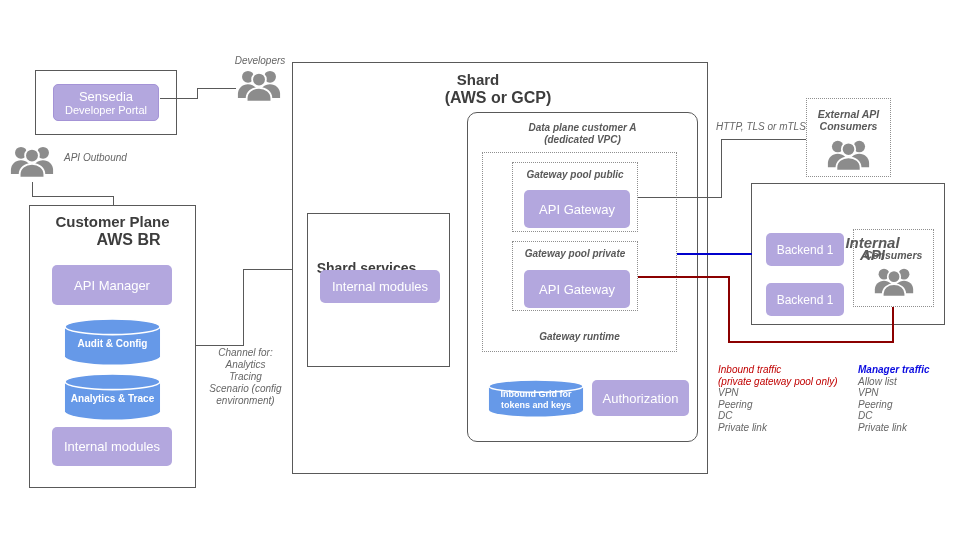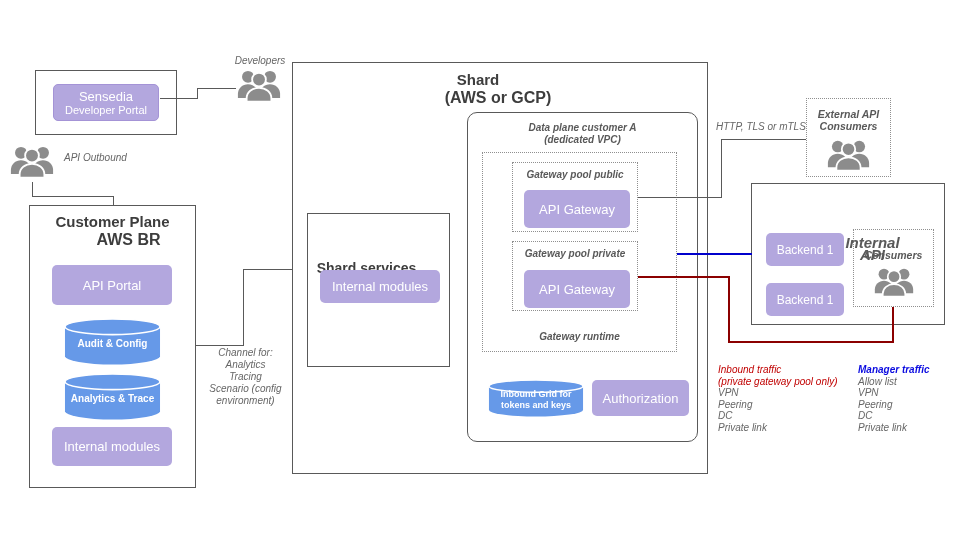--- a/index.html
+++ b/index.html
@@ -107,21 +107,21 @@
       <path d="M10.5 37 v-3.5 c0-7 6-11.5 13.5-11.5 s13.5 4.5 13.5 11.5 V37 z"></path>
           </g>
     </g>
       </svg>
   </div>
   <div class="lbl" style="left:64px;top:152px;">API Outbound</div>
 
   <div class="title" style="left:29px;top:213px;width:167px;font-size:15px;">Customer Plane</div>
   <div class="title" style="left:29px;top:231px;width:167px;font-size:16px;padding-left:16px;">AWS BR</div>
 
-  <div class="pill" style="left:52px;top:265px;width:120px;height:40px;font-size:13px;">API Portal</div>
+  <div class="pill" style="left:52px;top:265px;width:120px;height:40px;font-size:13px;">API Manager</div>
 
   <div class="cyl" style="left:63px;top:373px;width:99px;height:47px;">
     <svg viewBox="0 0 100 48" preserveAspectRatio="none">
       <path d="M2 9 v30 a48 8.5 0 0 0 96 0 V9" fill="#6699e8"></path>
       <ellipse cx="50" cy="9" rx="48" ry="8" fill="#6699e8" stroke="#ffffff" stroke-width="1.6"></ellipse>
     </svg>
     <div class="cyl-txt" style="font-size:10px;">Analytics &amp; Trace</div>
   </div>
 
   <div class="cyl" style="left:63px;top:318px;width:99px;height:47px;">

